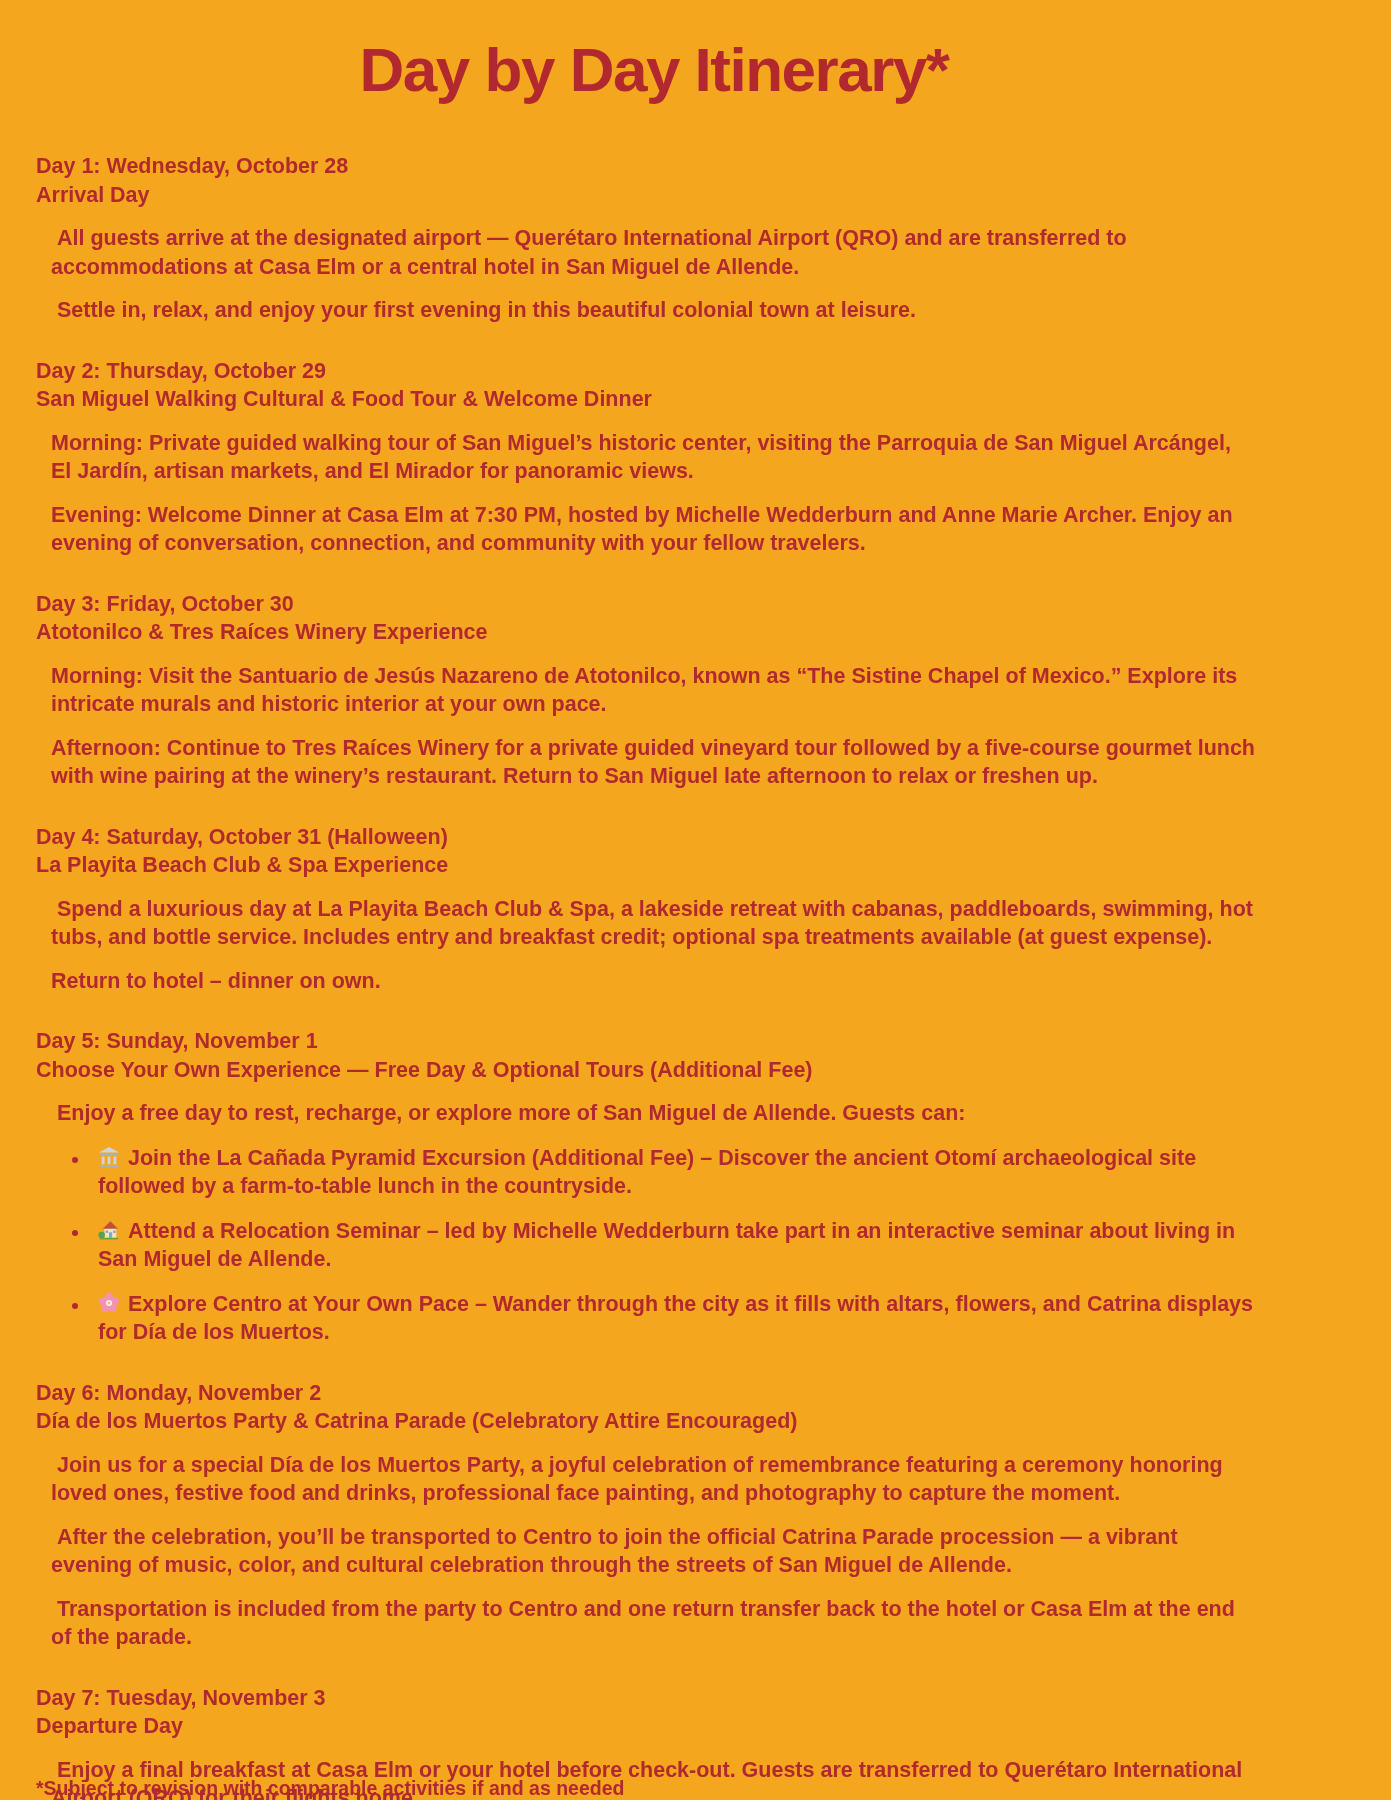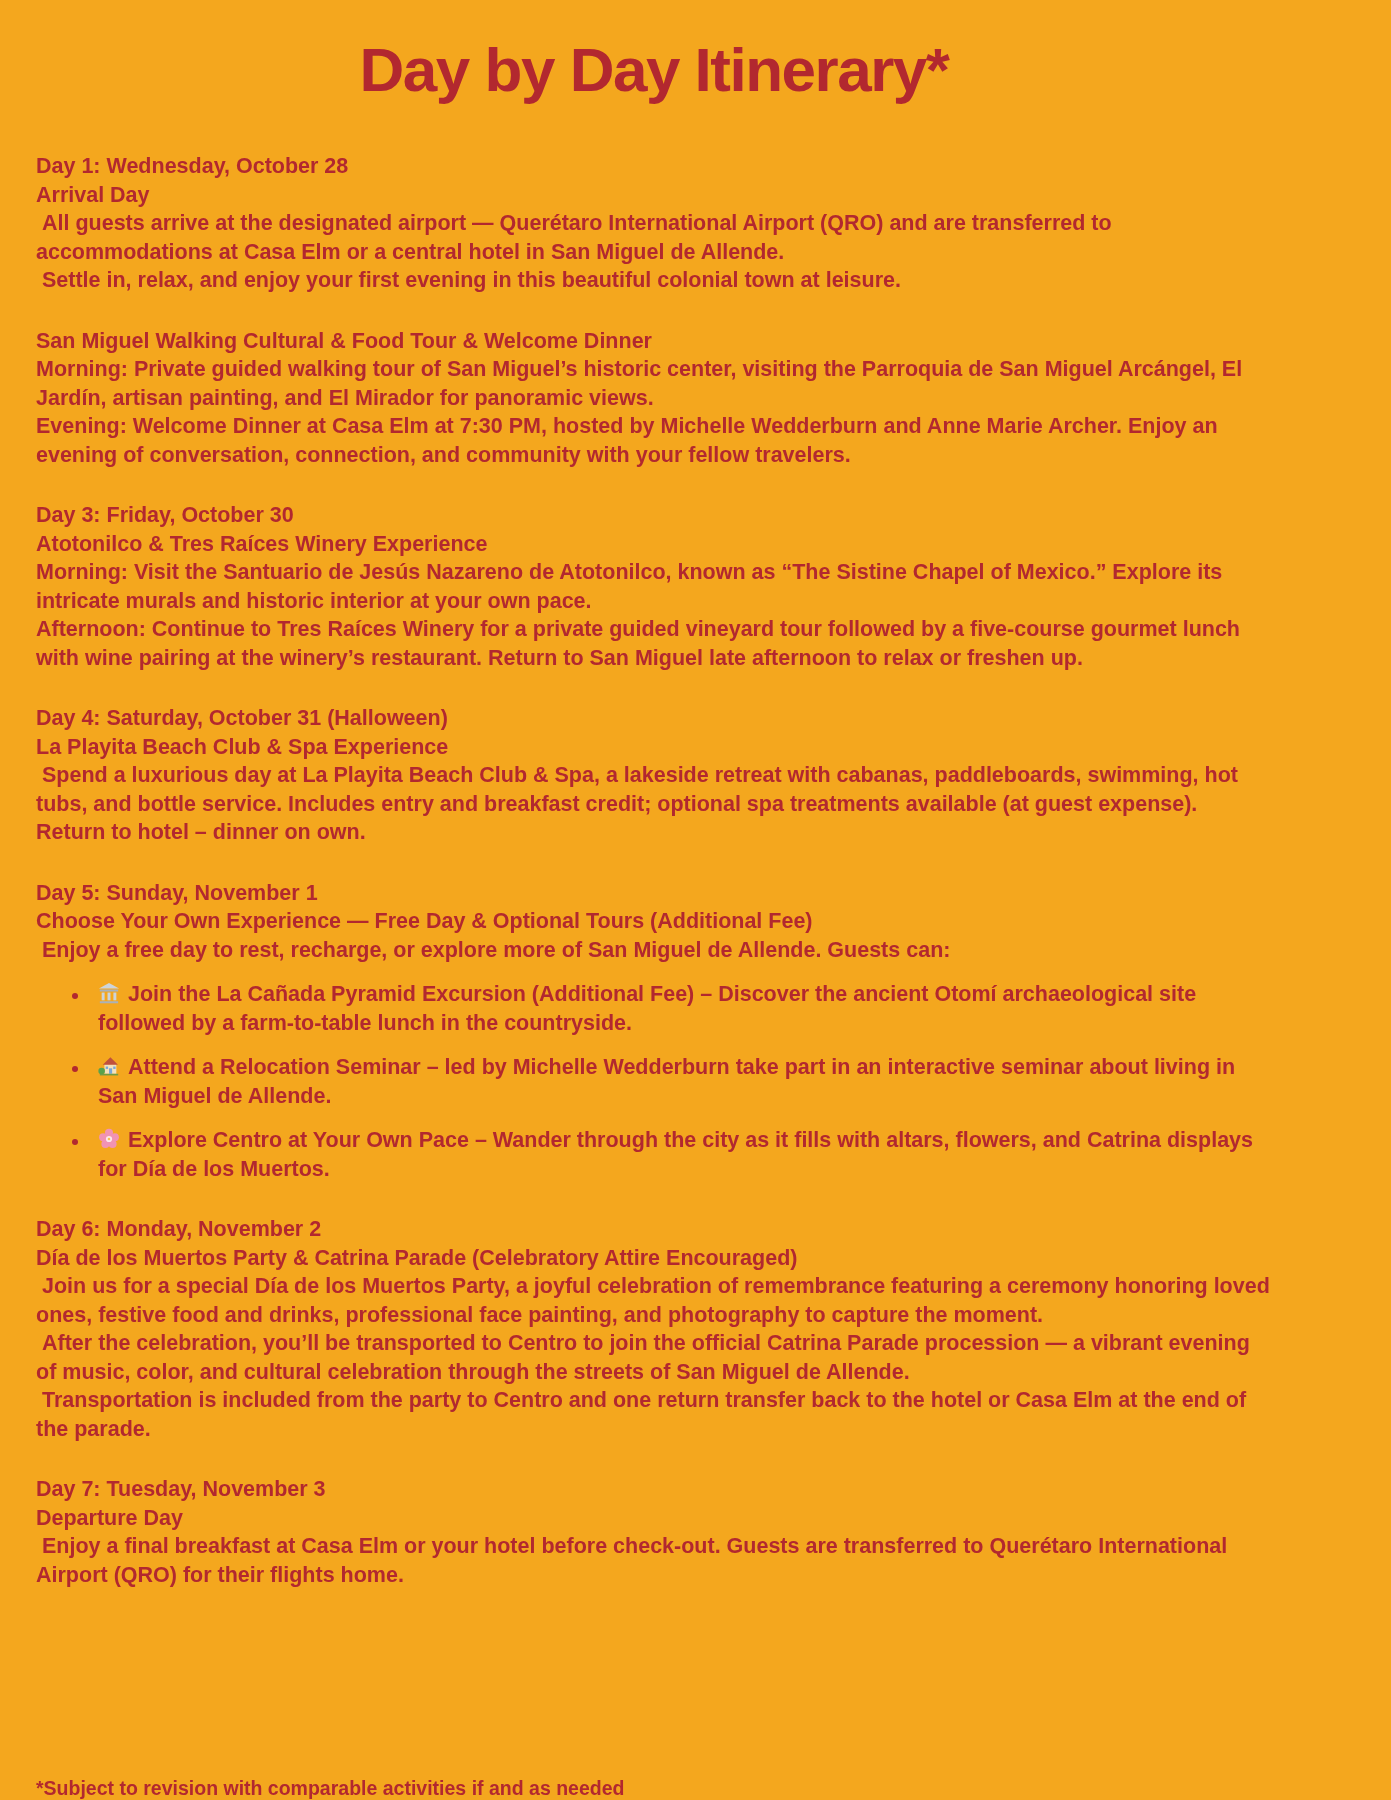--- a/index.html
+++ b/index.html
@@ -26,21 +26,21 @@
     margin: 14px 0 48px 0;
     text-align: center;
     font-size: 62px;
     font-weight: 800;
     letter-spacing: -1.5px;
     line-height: 1.1;
   }
   .itinerary { font-size: 21.5px; line-height: 28.5px; font-weight: 700; }
   .day-section { margin: 0 0 32px 0; }
   .day-heading, .day-subheading { margin: 0; }
-  .para { margin: 0; white-space: pre-wrap; }
+  .para { margin: 15px; white-space: pre-wrap; }
   ul.bullet-list {
     margin: 0;
     padding: 0 0 0 38px;
   }
   ul.bullet-list li {
     padding-left: 8px;
     margin: 16px;
   }
   ul.bullet-list li::marker { color: var(--ink); font-size: 19px; }
   .bullet-icon {
@@ -69,22 +69,23 @@
   <div class="itinerary">
 
     <section class="day-section">
       <p class="day-heading">Day 1: Wednesday, October 28</p>
       <p class="day-subheading">Arrival Day</p>
       <p class="para"> All guests arrive at the designated airport — Querétaro International Airport (QRO) and are transferred to accommodations at Casa Elm or a central hotel in San Miguel de Allende.</p>
       <p class="para"> Settle in, relax, and enjoy your first evening in this beautiful colonial town at leisure.</p>
     </section>
 
     <section class="day-section">
+      <p class="day-heading">Day 2: Thursday, October 29</p>
       <p class="day-subheading">San Miguel Walking Cultural &amp; Food Tour &amp; Welcome Dinner</p>
-      <p class="para">Morning: Private guided walking tour of San Miguel’s historic center, visiting the Parroquia de San Miguel Arcángel, El Jardín, artisan painting, and El Mirador for panoramic views.</p>
+      <p class="para">Morning: Private guided walking tour of San Miguel’s historic center, visiting the Parroquia de San Miguel Arcángel, El Jardín, artisan markets, and El Mirador for panoramic views.</p>
       <p class="para">Evening: Welcome Dinner at Casa Elm at 7:30 PM, hosted by Michelle Wedderburn and Anne Marie Archer. Enjoy an evening of conversation, connection, and community with your fellow travelers.</p>
     </section>
 
     <section class="day-section">
       <p class="day-heading">Day 3: Friday, October 30</p>
       <p class="day-subheading">Atotonilco &amp; Tres Raíces Winery Experience</p>
       <p class="para">Morning: Visit the Santuario de Jesús Nazareno de Atotonilco, known as “The Sistine Chapel of Mexico.” Explore its intricate murals and historic interior at your own pace.</p>
       <p class="para">Afternoon: Continue to Tres Raíces Winery for a private guided vineyard tour followed by a five-course gourmet lunch with wine pairing at the winery’s restaurant. Return to San Miguel late afternoon to relax or freshen up.</p>
     </section>
 

